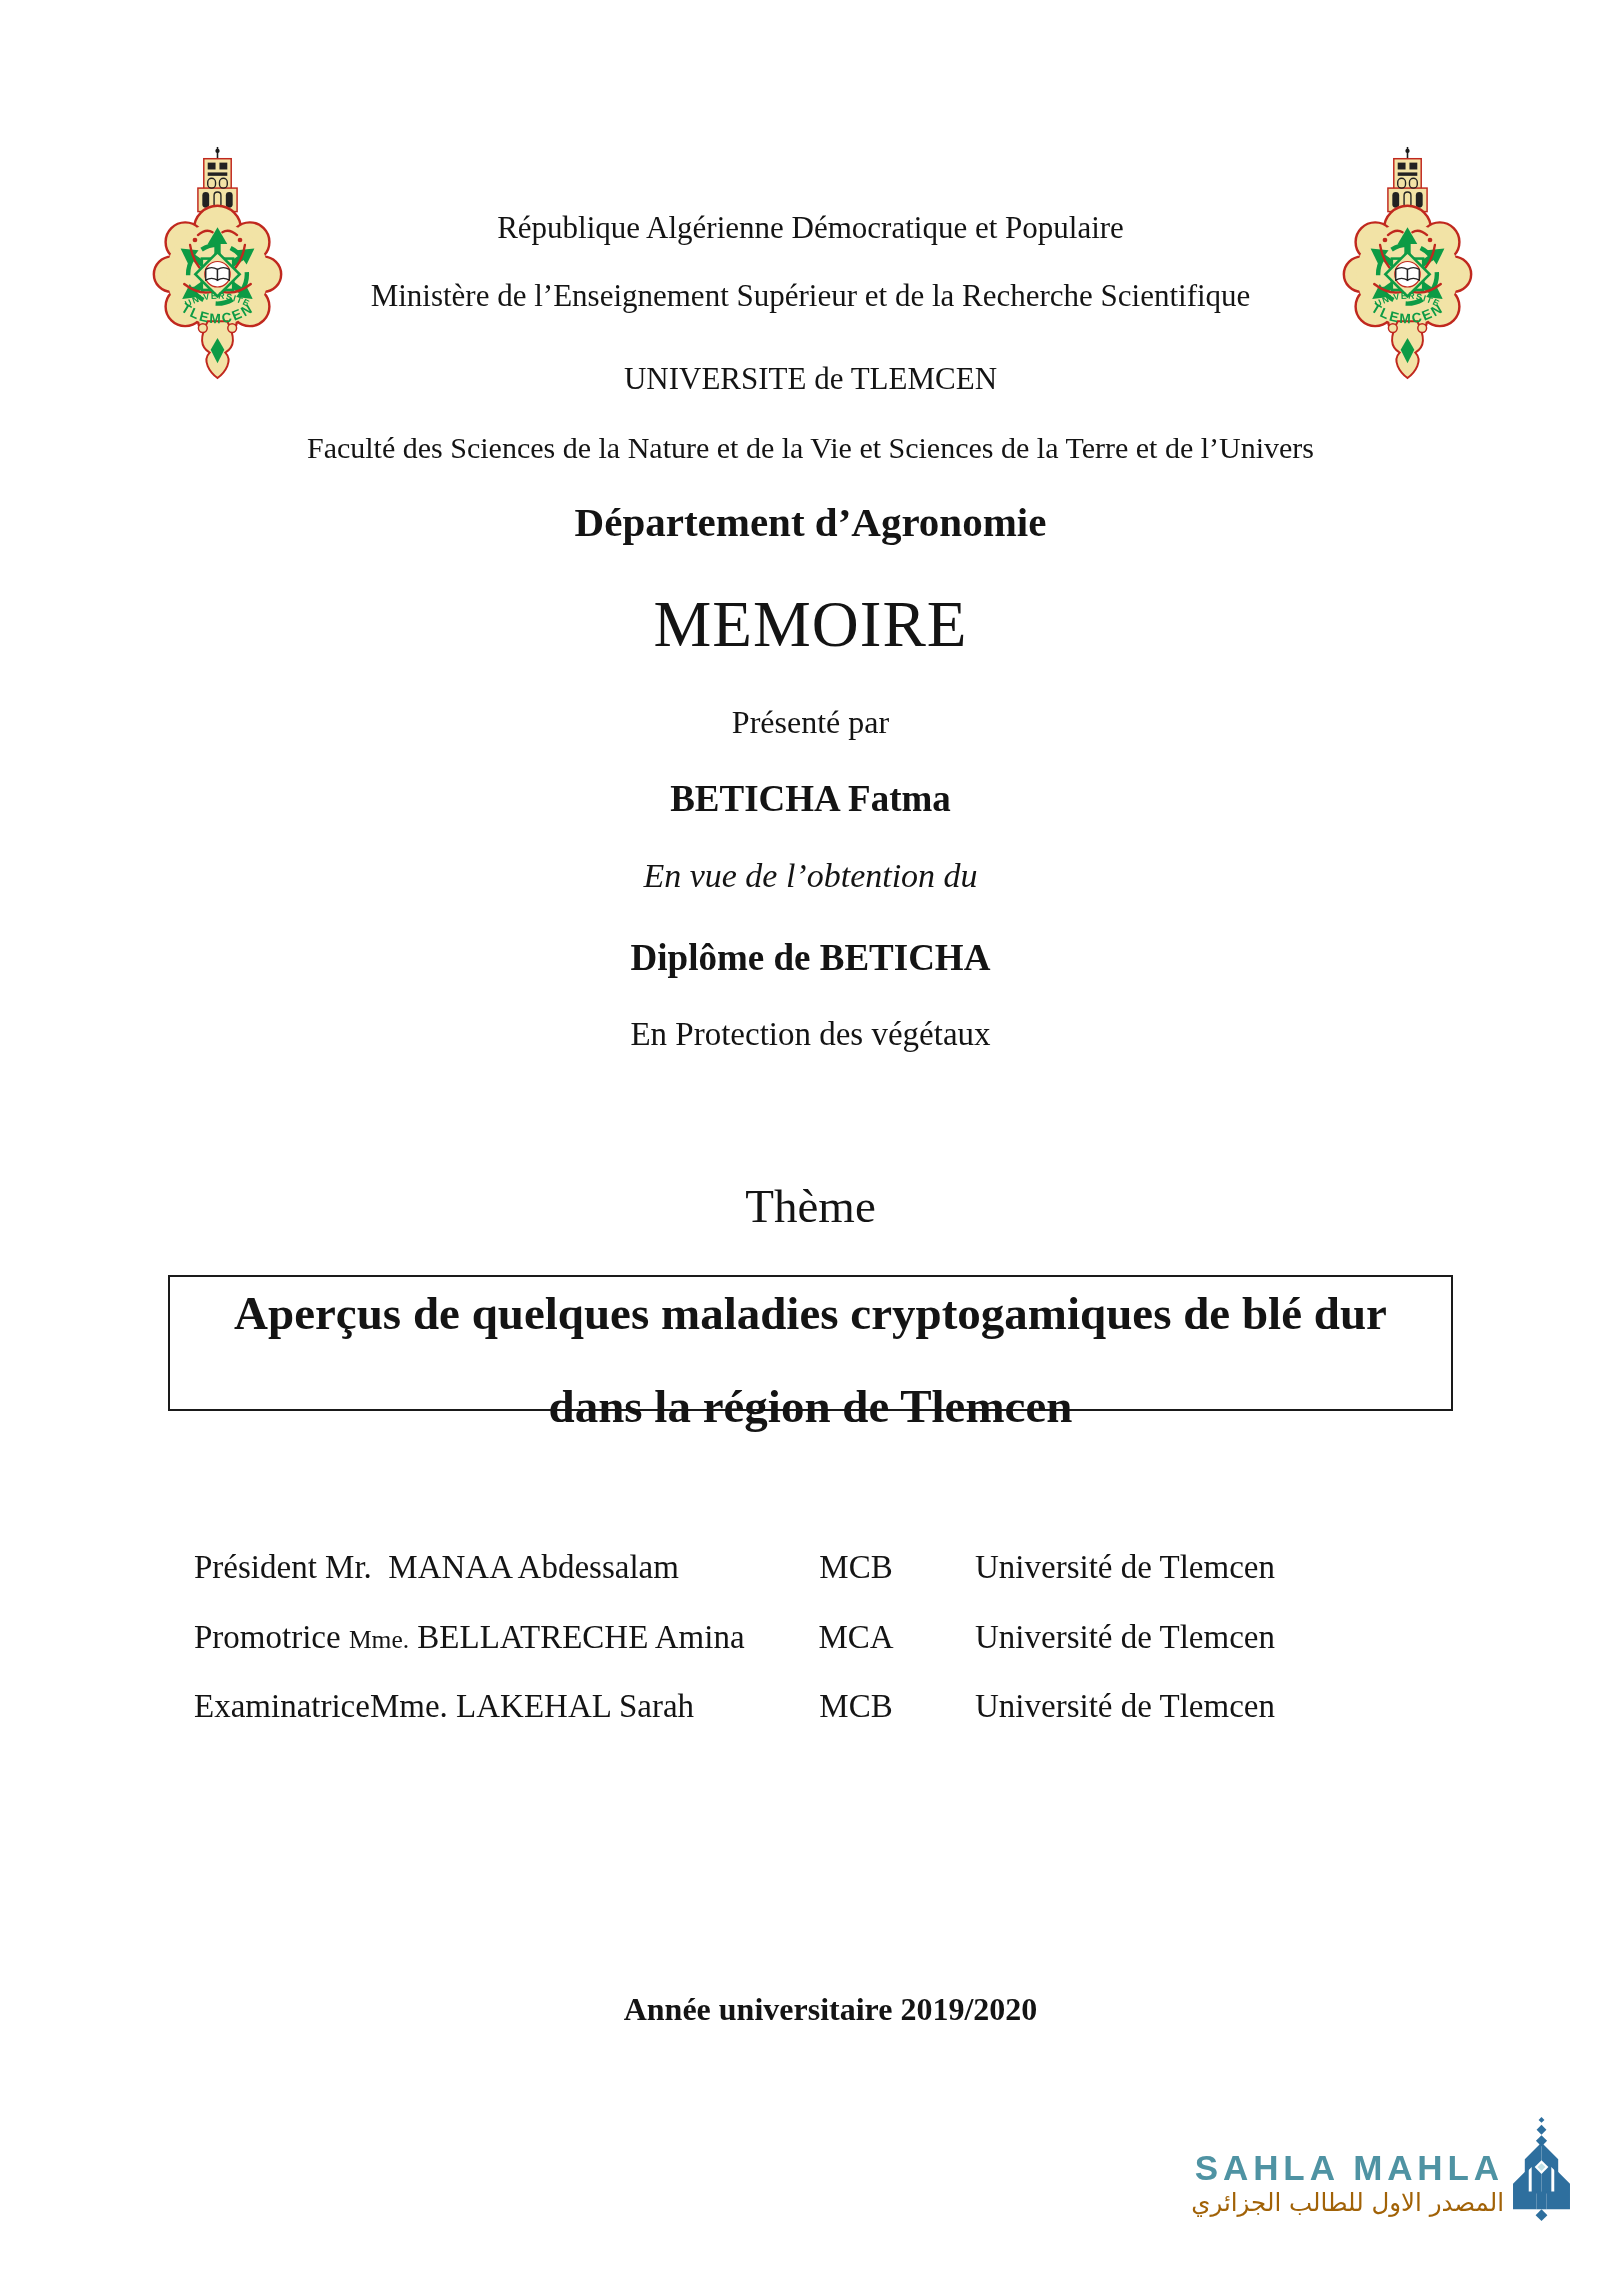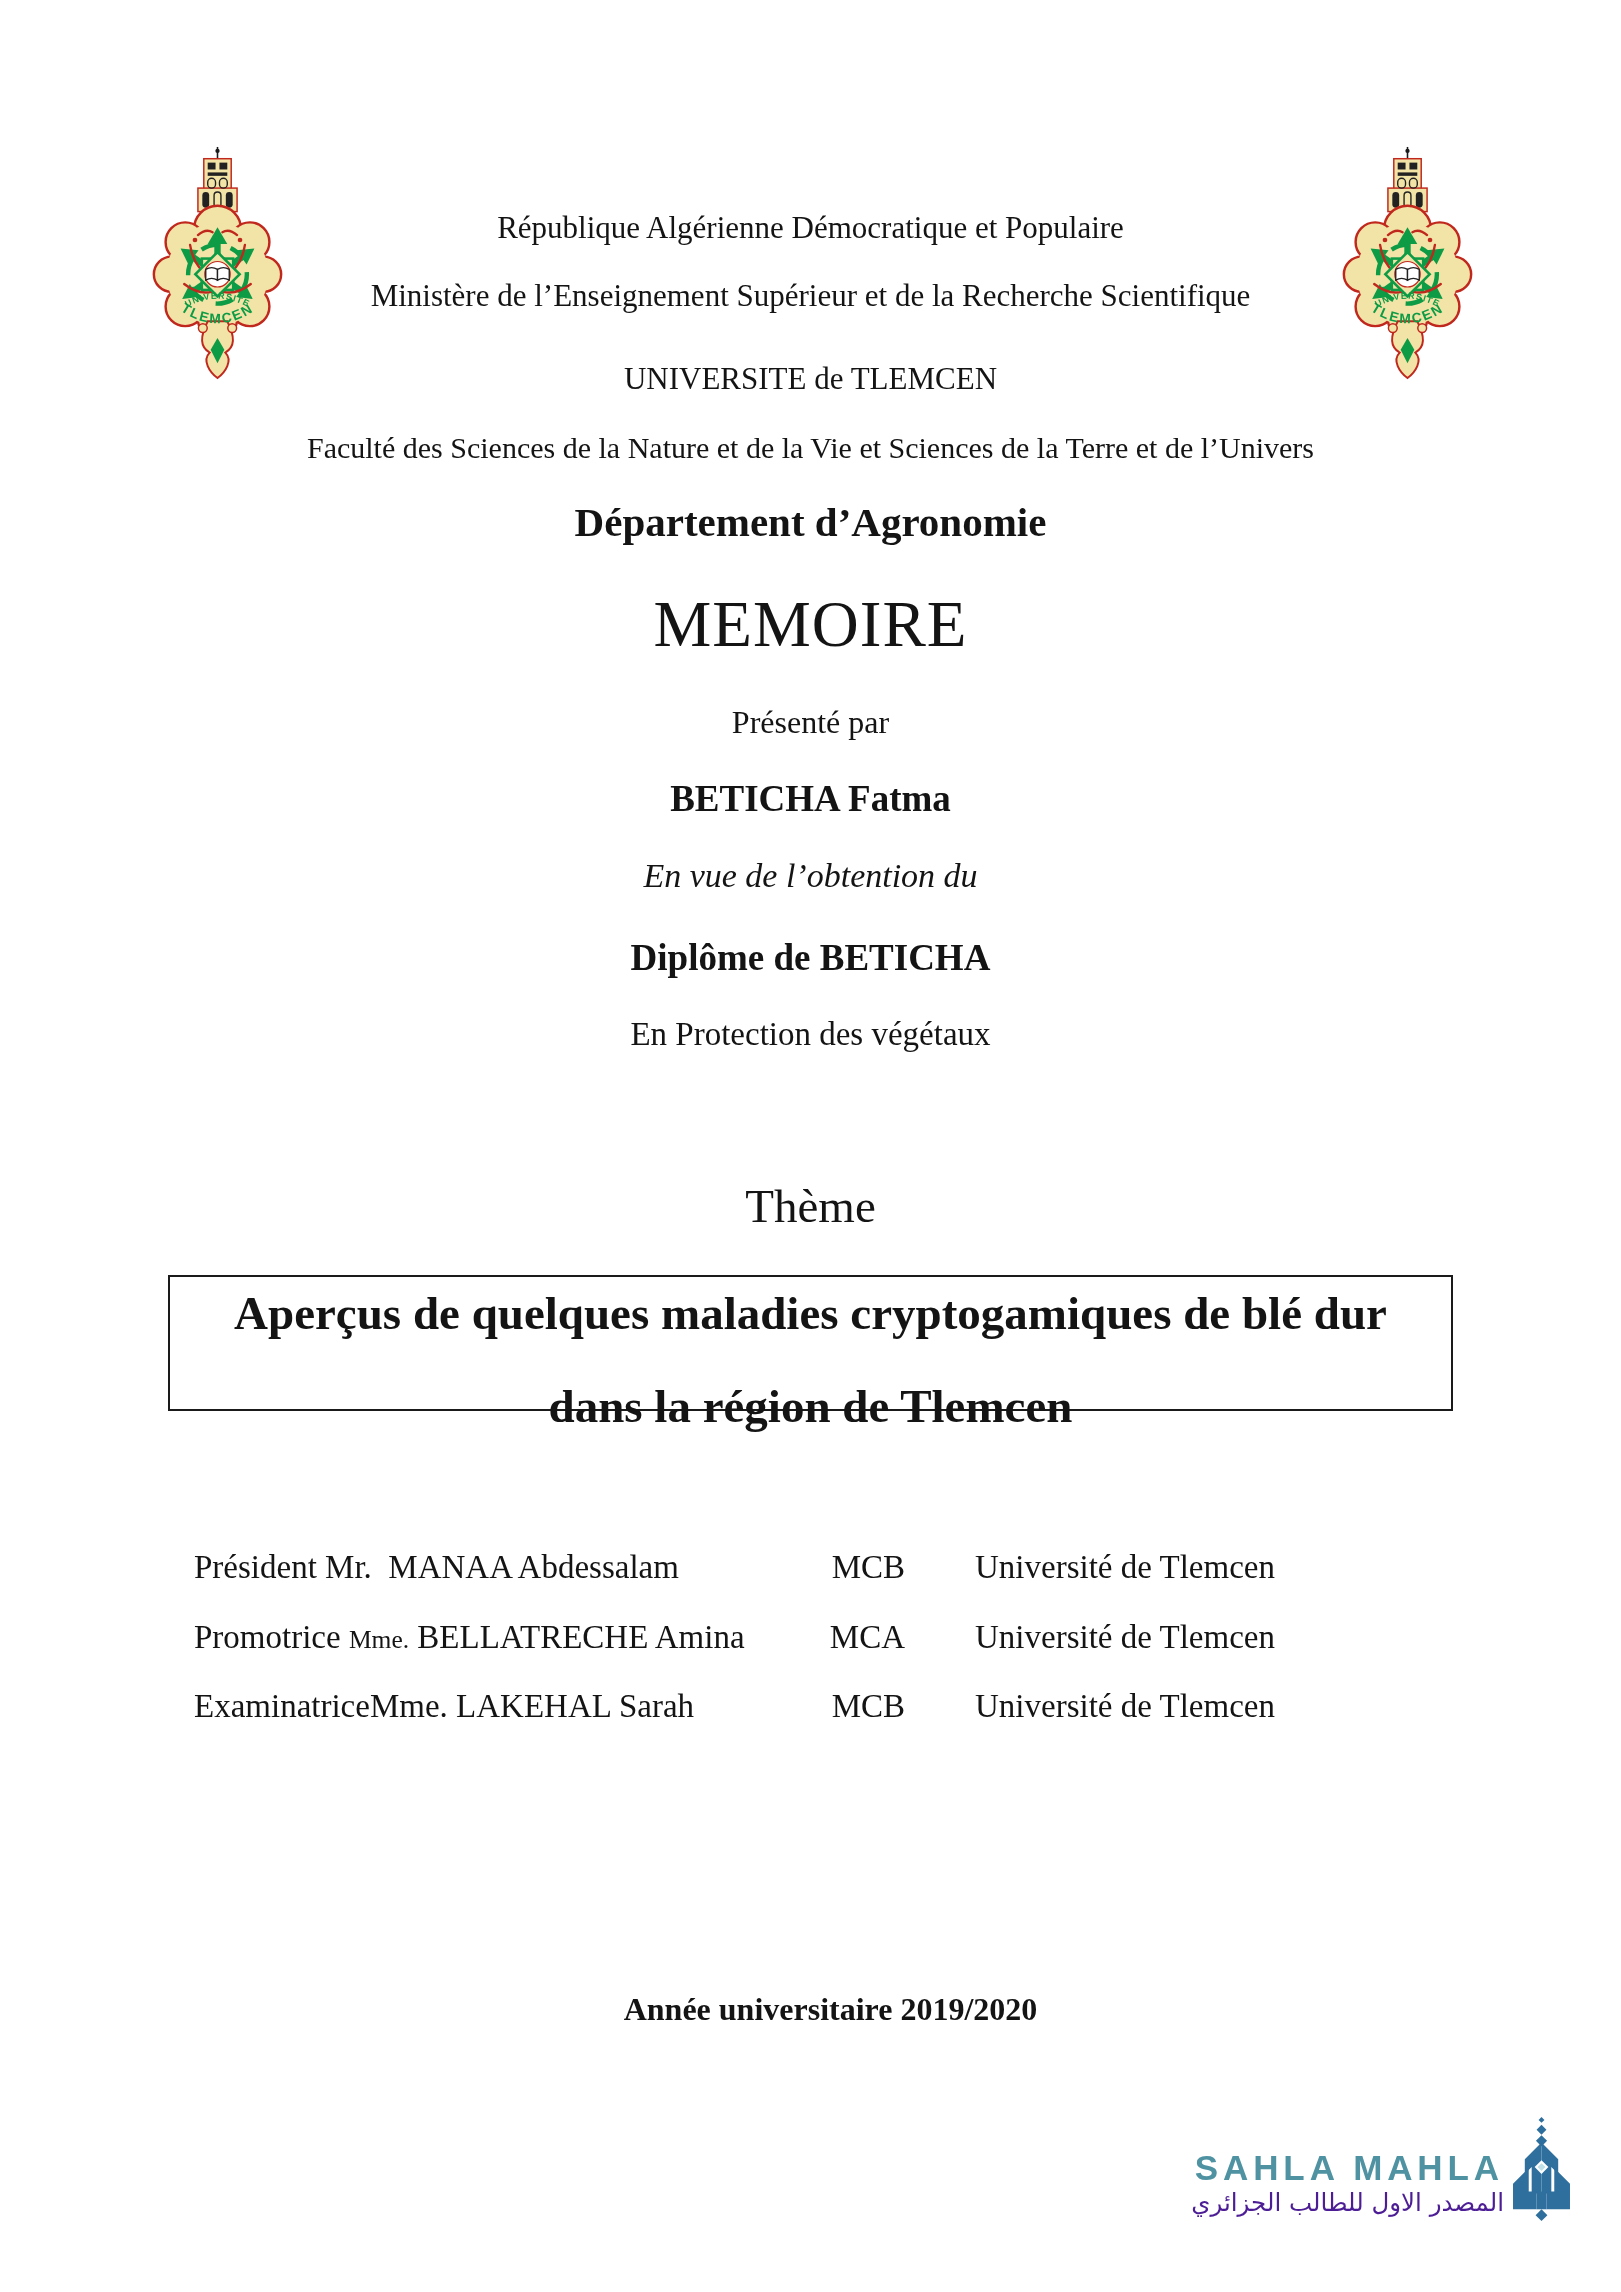--- a/index.html
+++ b/index.html
@@ -21,35 +21,35 @@
   .sz-theme{font-size:47px;line-height:55px;}
   .theme-box{
     position:absolute;left:168px;top:1275px;width:1285px;height:136px;
     border:2px solid #1a1a1a;box-sizing:border-box;text-align:center;
   }
   .theme-box .t1{font-size:47px;line-height:55px;font-weight:bold;padding-top:8.8px;white-space:nowrap;}
   .theme-box .t2{font-size:47px;line-height:55px;font-weight:bold;margin-top:38px;white-space:nowrap;}
   .jury-row{position:absolute;left:0;width:100%;height:40px;font-size:33px;line-height:40px;}
   .jury-row .pre{position:absolute;left:194px;white-space:pre;}
   .jury-row .pre .small{font-size:25.5px;}
-  .jury-row .grade{position:absolute;left:807px;width:98px;text-align:right;}
+  .jury-row .grade{position:absolute;left:807px;width:98px;text-align:center;}
   .jury-row .univ{position:absolute;left:975px;white-space:nowrap;}
   .year{position:absolute;left:0;width:100%;top:1990px;text-align:center;
         font-size:32px;line-height:39px;font-weight:bold;padding-left:20px;}
   .uni-logo{position:absolute;width:157px;height:235px;}
   .uni-logo.left{left:139px;top:145px;}
   .uni-logo.right{left:1329px;top:145px;}
   .wm-brand{
     position:absolute;left:1132px;top:2148px;width:372px;text-align:right;
     font-family:"Liberation Sans","DejaVu Sans",sans-serif;font-weight:bold;
     font-size:35px;line-height:39px;letter-spacing:4.9px;color:#4F93A3;white-space:nowrap;
   }
   .wm-tagline{
     position:absolute;left:1132px;top:2186px;width:372px;text-align:right;
-    font-family:"DejaVu Sans",sans-serif;font-size:24.5px;line-height:33px;color:#4c1d95;white-space:nowrap;
+    font-family:"DejaVu Sans",sans-serif;font-size:24.5px;line-height:33px;color:#a16207;white-space:nowrap;
   }
   .wm-mark{position:absolute;left:1507px;top:2115px;width:69px;height:110px;}
 </style>
 </head>
 <body>
 
 <svg class="uni-logo left" viewBox="0 0 160 240" aria-hidden="true">
   <defs>
     <g id="uni-emblem">
 

